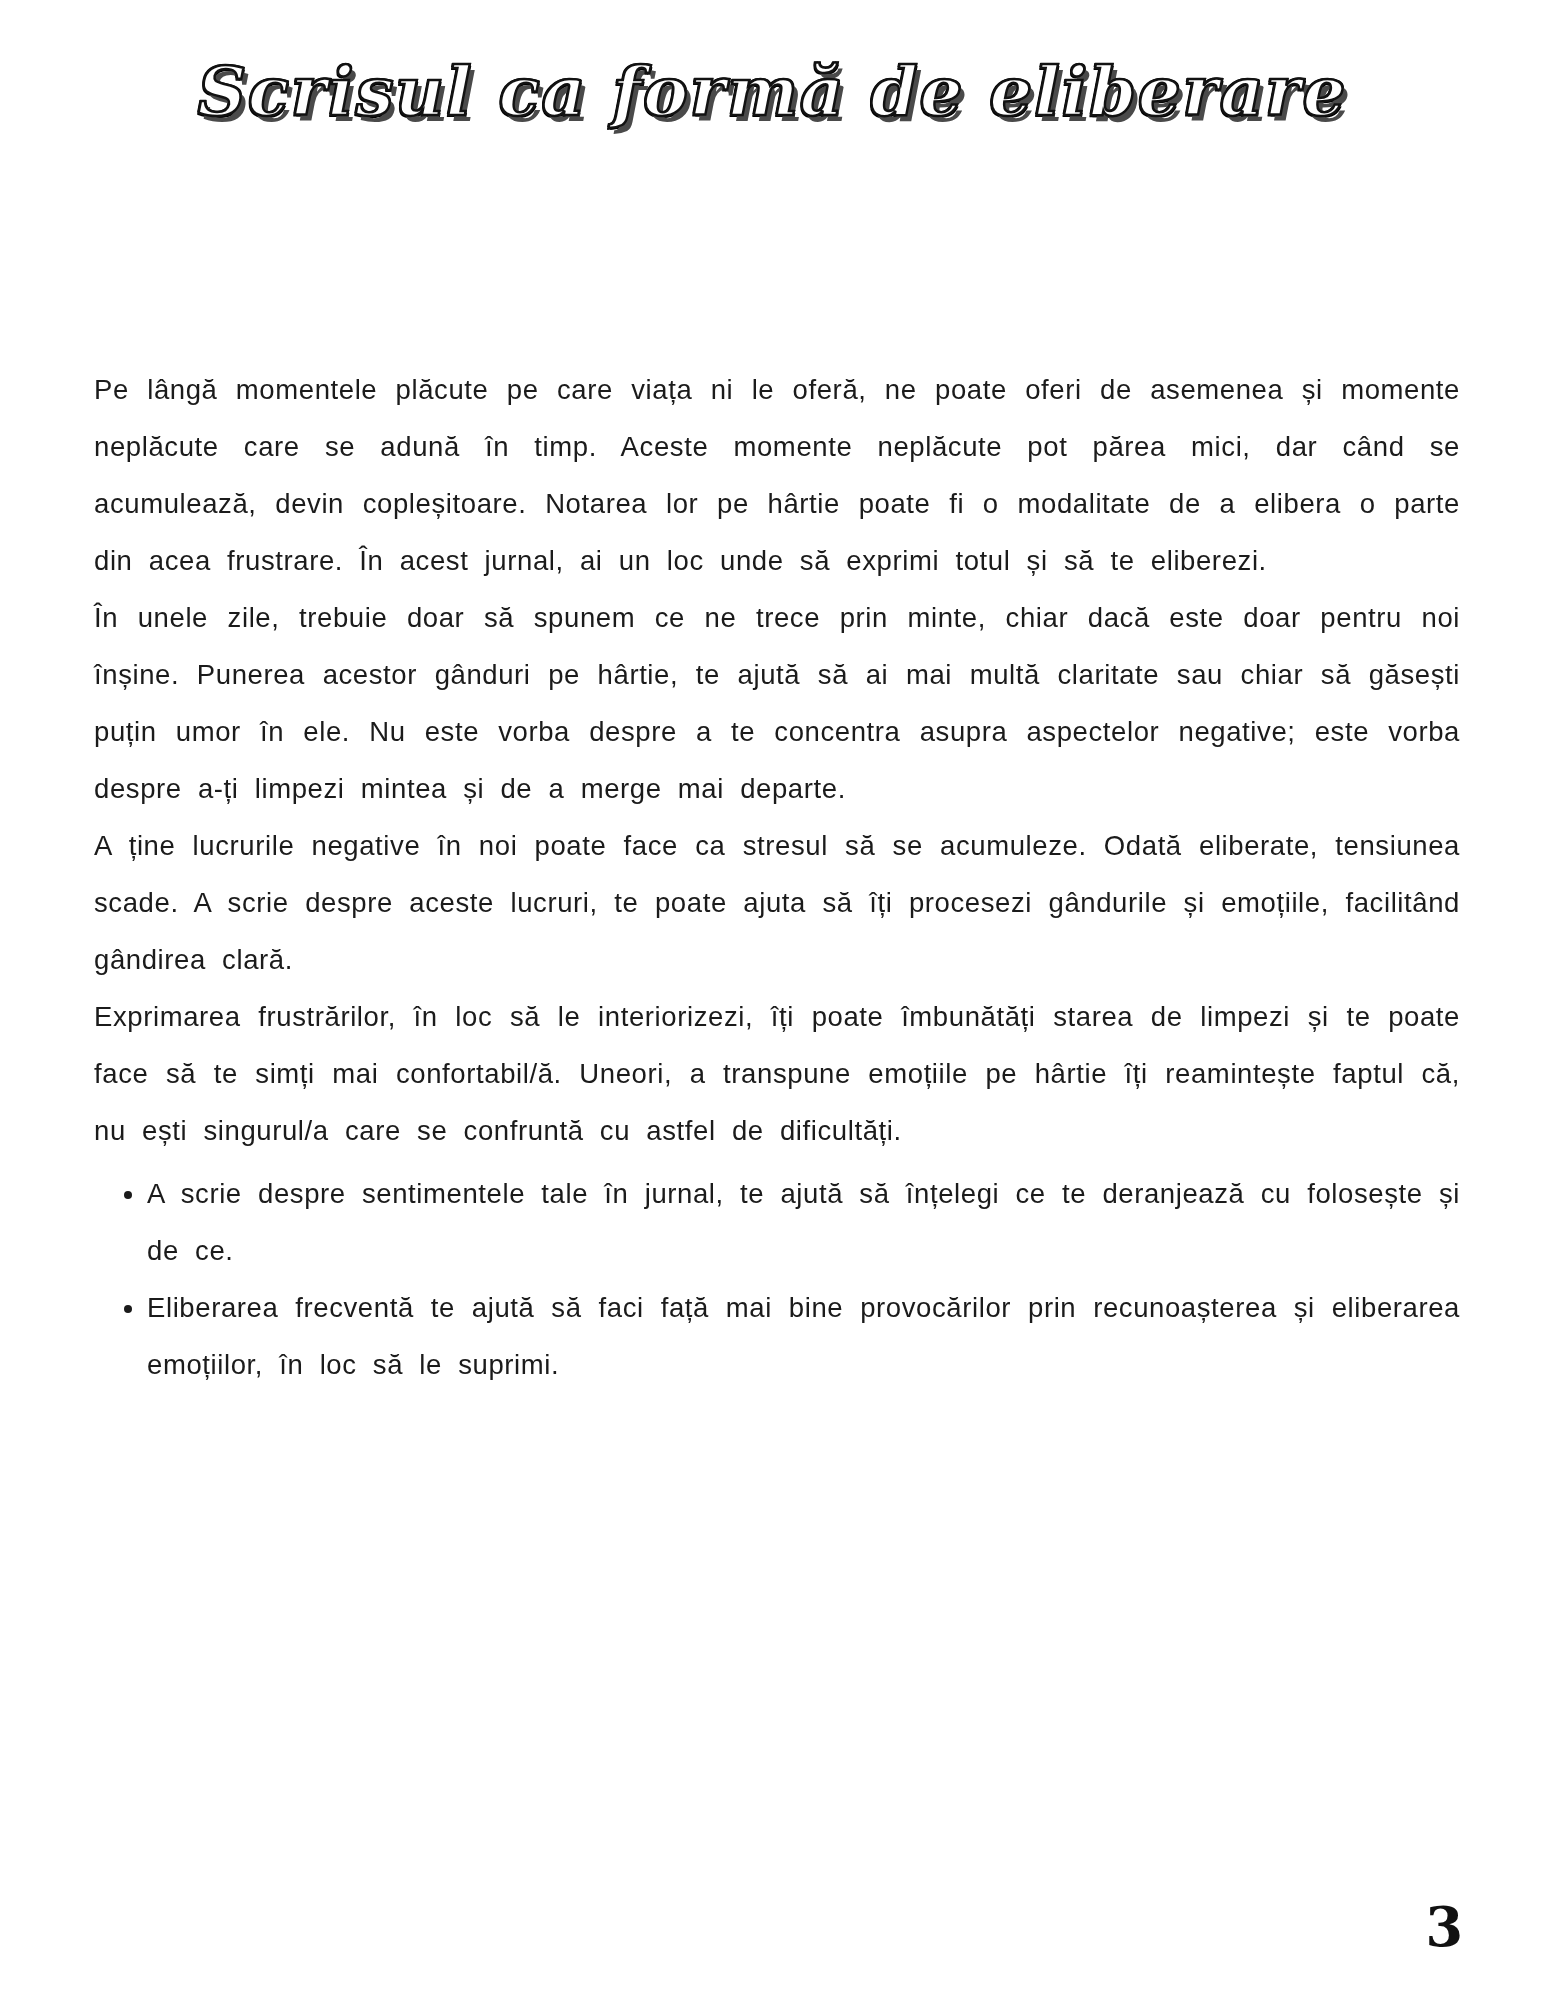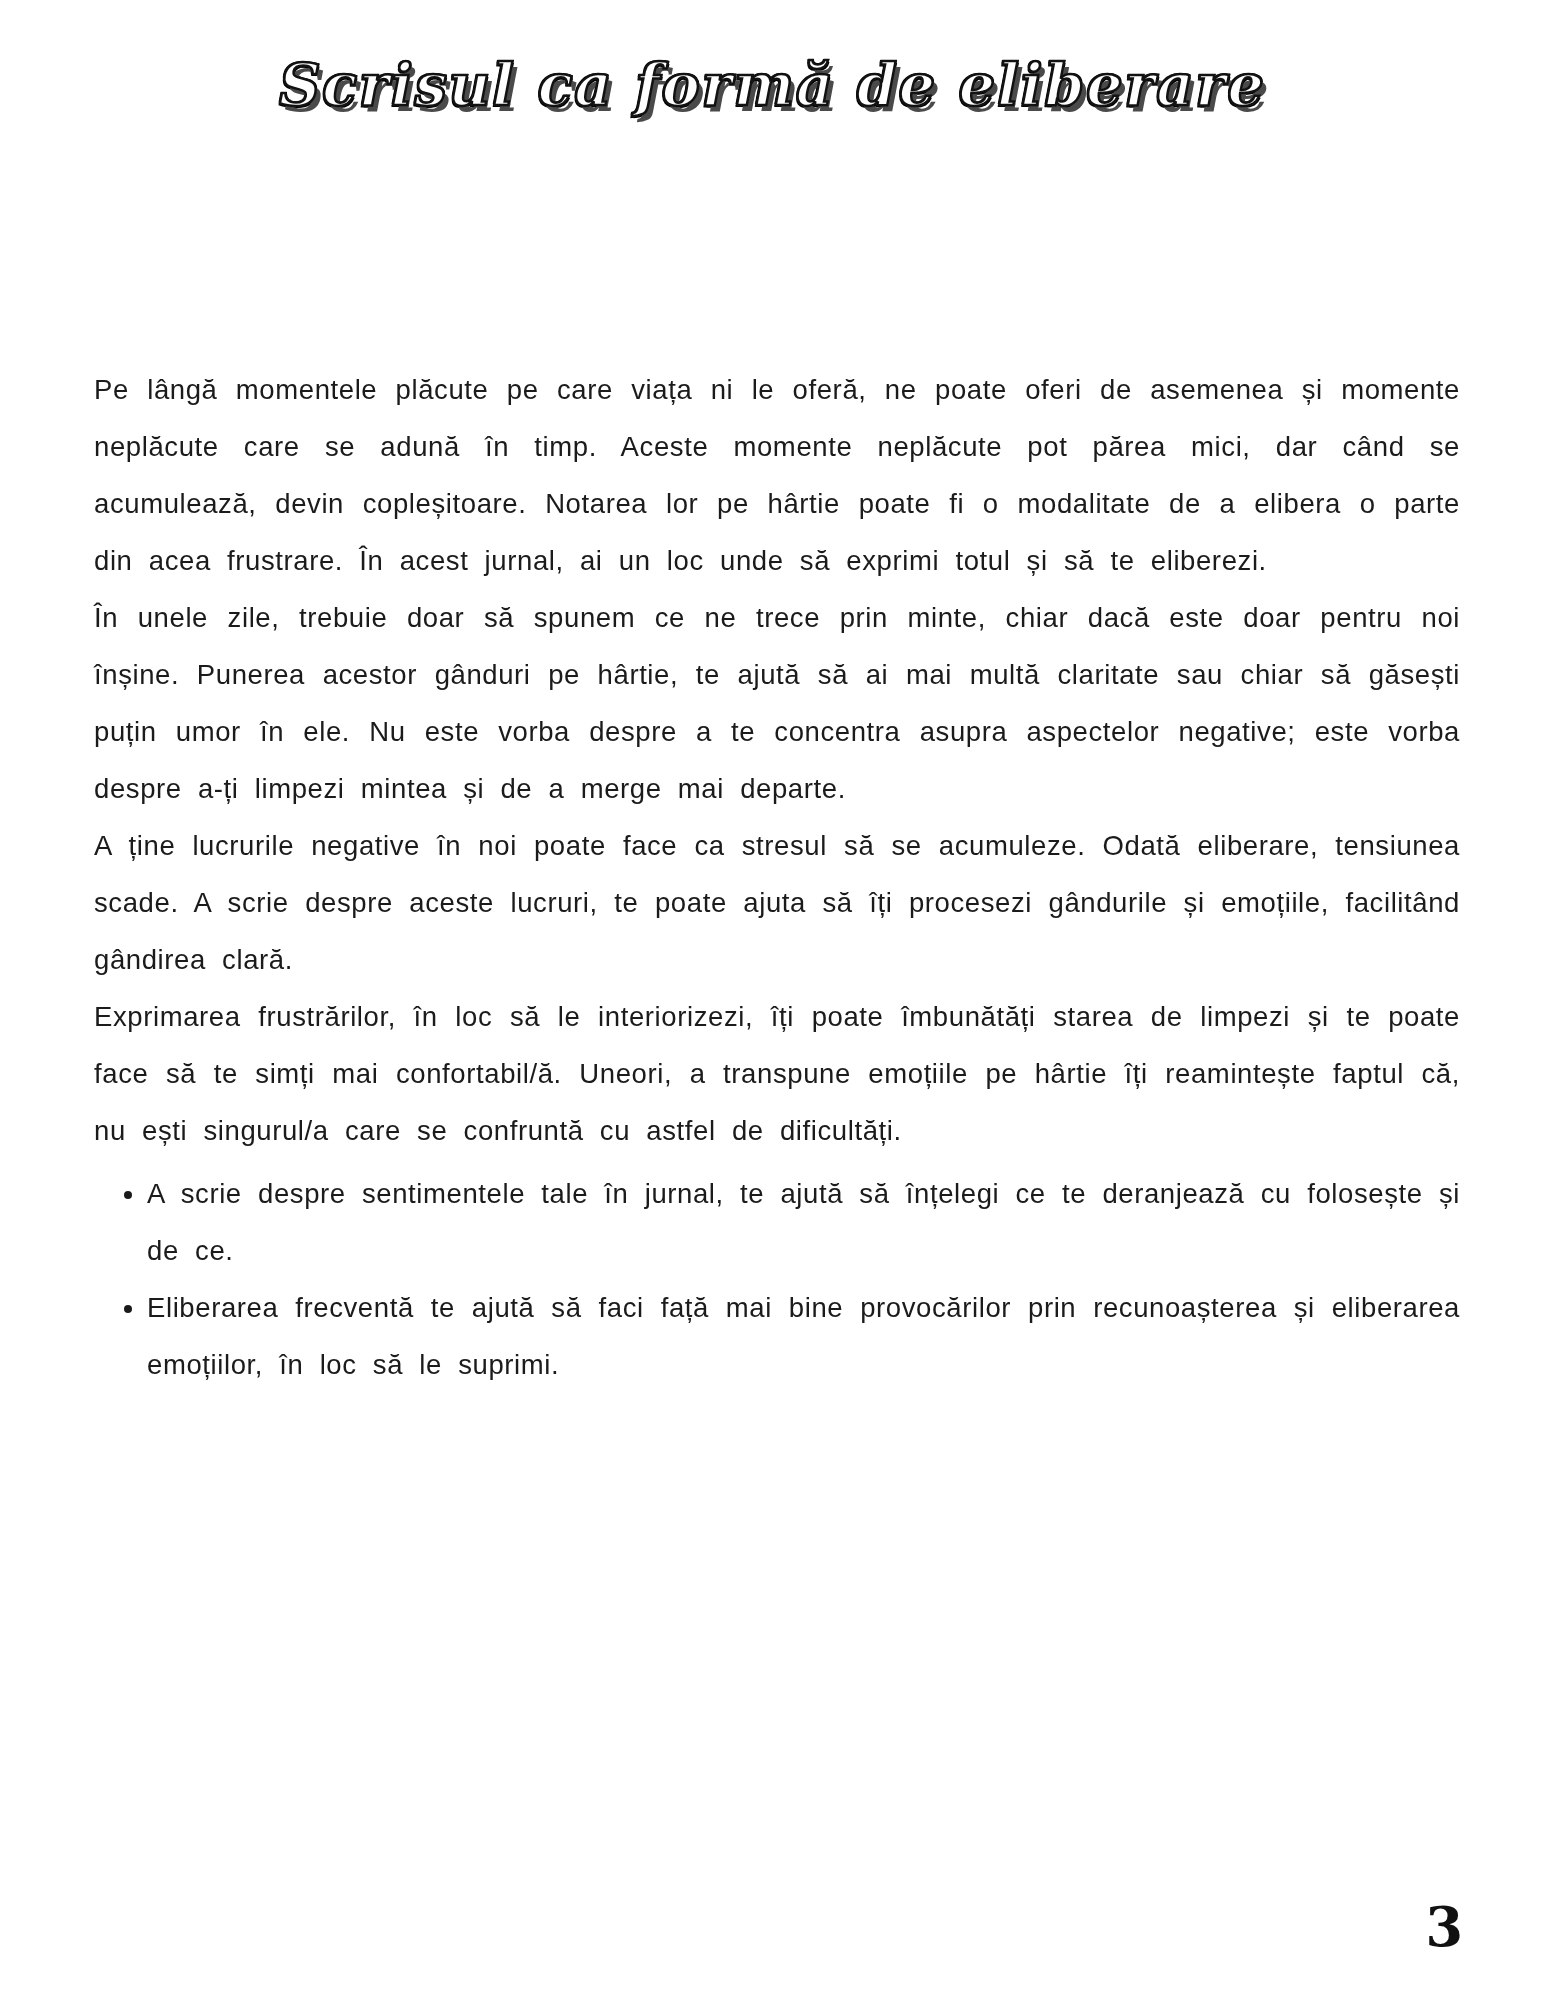--- a/index.html
+++ b/index.html
@@ -18,21 +18,21 @@
   .title {
     position: absolute;
     top: 48px;
     left: 0;
     right: 0;
     margin: 0;
     text-align: center;
     font-family: "DejaVu Serif", serif;
     font-style: italic;
     font-weight: 700;
-    font-size: 57px;
+    font-size: 67px;
     line-height: 1.3;
     letter-spacing: 2px;
     color: #ffffff;
     -webkit-text-stroke: 2.5px #121212;
     text-shadow:
       5px 6px 0 #4a4a4a,
       1.5px 1.5px 0 #000,
       -1.5px -1.5px 0 #000,
       1.5px -1.5px 0 #000,
       -1.5px 1.5px 0 #000;
@@ -99,21 +99,21 @@
   <h1 class="title">Scrisul ca formă de eliberare</h1>
 
   <div class="body-text">
 
     <p class="para">Pe lângă momentele plăcute pe care viața ni le oferă, ne poate oferi de asemenea și momente neplăcute care se adună în timp. Aceste momente neplăcute pot părea mici, dar când se acumulează, devin copleșitoare. Notarea lor pe hârtie poate fi o modalitate de a elibera o parte din acea frustrare. În acest jurnal, ai un loc unde să exprimi totul și să te eliberezi.</p>
 
 
     <p class="para">În unele zile, trebuie doar să spunem ce ne trece prin minte, chiar dacă este doar pentru noi înșine. Punerea acestor gânduri pe hârtie, te ajută să ai mai multă claritate sau chiar să găsești puțin umor în ele. Nu este vorba despre a te concentra asupra aspectelor negative; este vorba despre a-ți limpezi mintea și de a merge mai departe.</p>
 
 
-    <p class="para">A ține lucrurile negative în noi poate face ca stresul să se acumuleze. Odată eliberare, tensiunea scade. A scrie despre aceste lucruri, te poate ajuta să îți procesezi gândurile și emoțiile, facilitând gândirea clară.</p>
+    <p class="para">A ține lucrurile negative în noi poate face ca stresul să se acumuleze. Odată eliberate, tensiunea scade. A scrie despre aceste lucruri, te poate ajuta să îți procesezi gândurile și emoțiile, facilitând gândirea clară.</p>
 
     <p class="para">Exprimarea frustrărilor, în loc să le interiorizezi, îți poate îmbunătăți starea de limpezi și te poate face să te simți mai confortabil/ă. Uneori, a transpune emoțiile pe hârtie îți reamintește faptul că, nu ești singurul/a care se confruntă cu astfel de dificultăți.</p>
 
 
     <ul class="bullet-list">
       <li>A scrie despre sentimentele tale în jurnal, te ajută să înțelegi ce te deranjează cu folosește și de ce.</li>
       <li>Eliberarea frecventă te ajută să faci față mai bine provocărilor prin recunoașterea și eliberarea emoțiilor, în loc să le suprimi.</li>
     </ul>
 
 

